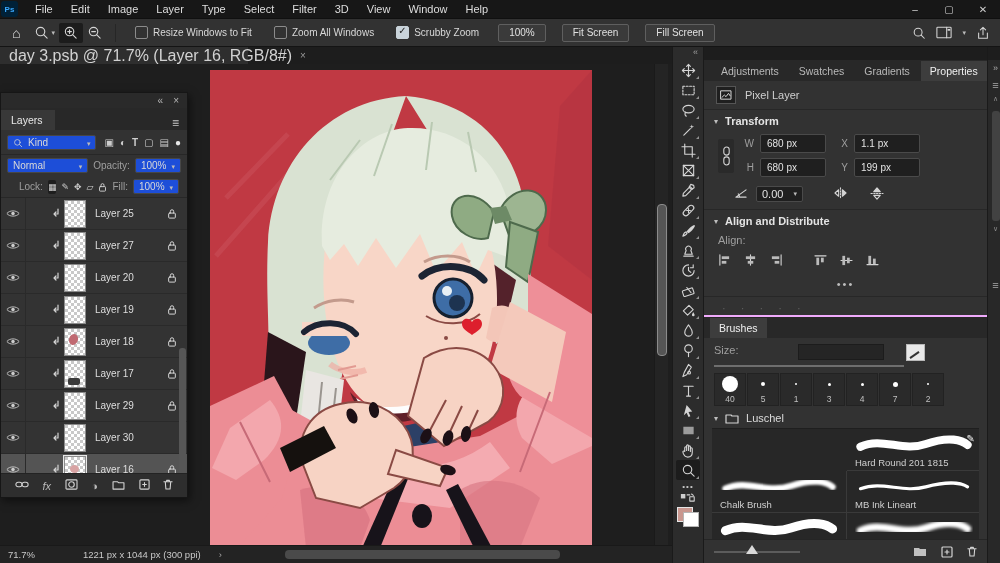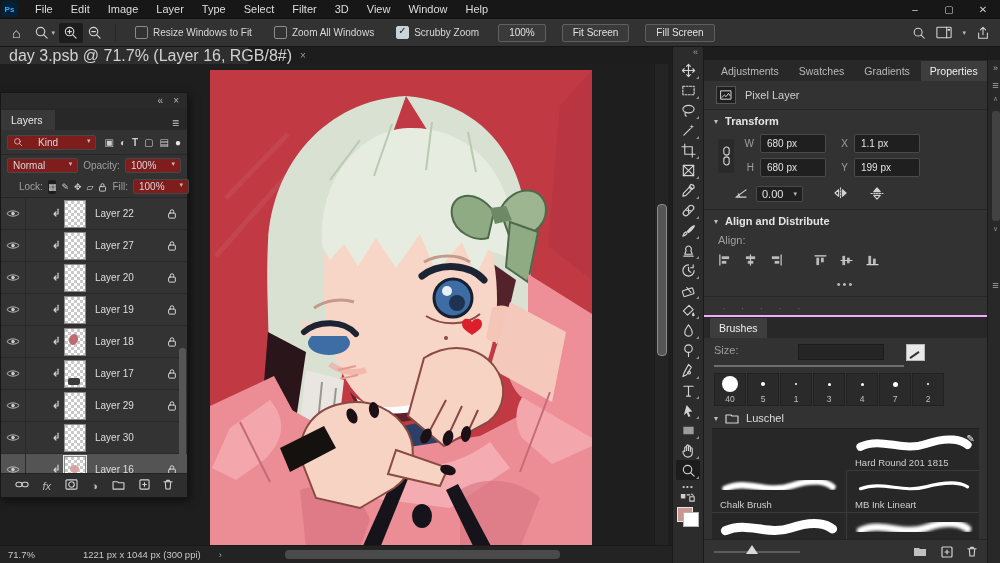--- a/index.html
+++ b/index.html
@@ -46,21 +46,21 @@
   .vscroll .thumb{position:absolute;left:2px;width:8px;top:140px;height:150px;background:#555;border-radius:4px;}
 
   
   .layers-panel{position:absolute;left:0;top:28px;width:186px;height:404px;background:#323232;
                 border:1px solid #161616;box-shadow:2px 3px 8px rgba(0,0,0,.5);display:flex;flex-direction:column;font-size:10px;}
   .lp-grip{height:15px;background:#2a2a2a;display:flex;justify-content:flex-end;align-items:center;gap:10px;padding:0 8px;color:#b5b5b5;}
   .lp-tabrow{height:22px;background:#282828;display:flex;align-items:flex-end;}
   .lp-tab{background:#383838;color:#e8e8e8;padding:4px 12px 4px 10px;font-size:10.5px;}
   .lp-menu{margin-left:auto;margin-right:8px;color:#c8c8c8;font-size:12px;}
   .lp-filter{height:24px;display:flex;align-items:center;gap:6px;padding:0 6px;border-bottom:1px solid #272727;}
-  .dd{background:#7f1d1d;border:1px solid #474747;border-radius:2px;display:flex;align-items:flex-start;gap:15px;
+  .dd{background:#1d4ed8;border:1px solid #474747;border-radius:2px;display:flex;align-items:flex-end;gap:5px;
       padding:1px 5px;color:#d8d8d8;}
   .lp-filter .ficons{display:flex;gap:6px;margin-left:2px;color:#cdcdcd;font-size:10px;align-items:center;}
   .lp-blend{height:21px;display:flex;align-items:center;gap:5px;padding:0 6px;}
   .lp-lock{height:21px;display:flex;align-items:center;gap:5px;padding:0 18px;border-bottom:1px solid #272727;}
   .dim{color:#9f9f9f;}
   .lockico{display:flex;align-items:center;justify-content:center;width:15px;height:14px;border-radius:2px;font-size:9px;color:#d0d0d0;}
   .lockico.active{background:#1d1d1d;}
   .lp-list{flex:1;position:relative;overflow:hidden;background:#333333;}
   .lrow{height:31px;display:flex;align-items:center;border-bottom:1px solid #2a2a2a;position:relative;}
   .lrow.sel{background:#545454;}
@@ -389,21 +389,21 @@
               <div class="eyecell">
                   <svg width="14" height="9" viewBox="0 0 16 10">
                     <path d="M1 5C4 1 12 1 15 5 12 9 4 9 1 5Z" fill="none" stroke="#cdcdcd"></path>
                     <circle cx="8" cy="5" r="2" fill="#cdcdcd"></circle>
                   </svg>
                 </div>
               <span class="clip"><svg class="i" width="8" height="9" viewBox="0 0 8 9">
                     <path d="M6 1v5H2M4 4L2 6l2 2"></path>
                   </svg></span>
               <div class="thumb"></div>
-              <span class="lname">Layer 22</span>
+              <span class="lname">Layer 25</span>
               <span class="lockcell">
                   <svg class="i" width="10" height="11" viewBox="0 0 12 13">
                     <rect x="2" y="6" width="8" height="6" rx="1"></rect>
                     <path d="M4 6V4a2 2 0 014 0v2"></path>
                   </svg>
                 </span>
             </div>
             <div class="lrow">
               <div class="eyecell">
                   <svg width="14" height="9" viewBox="0 0 16 10">

